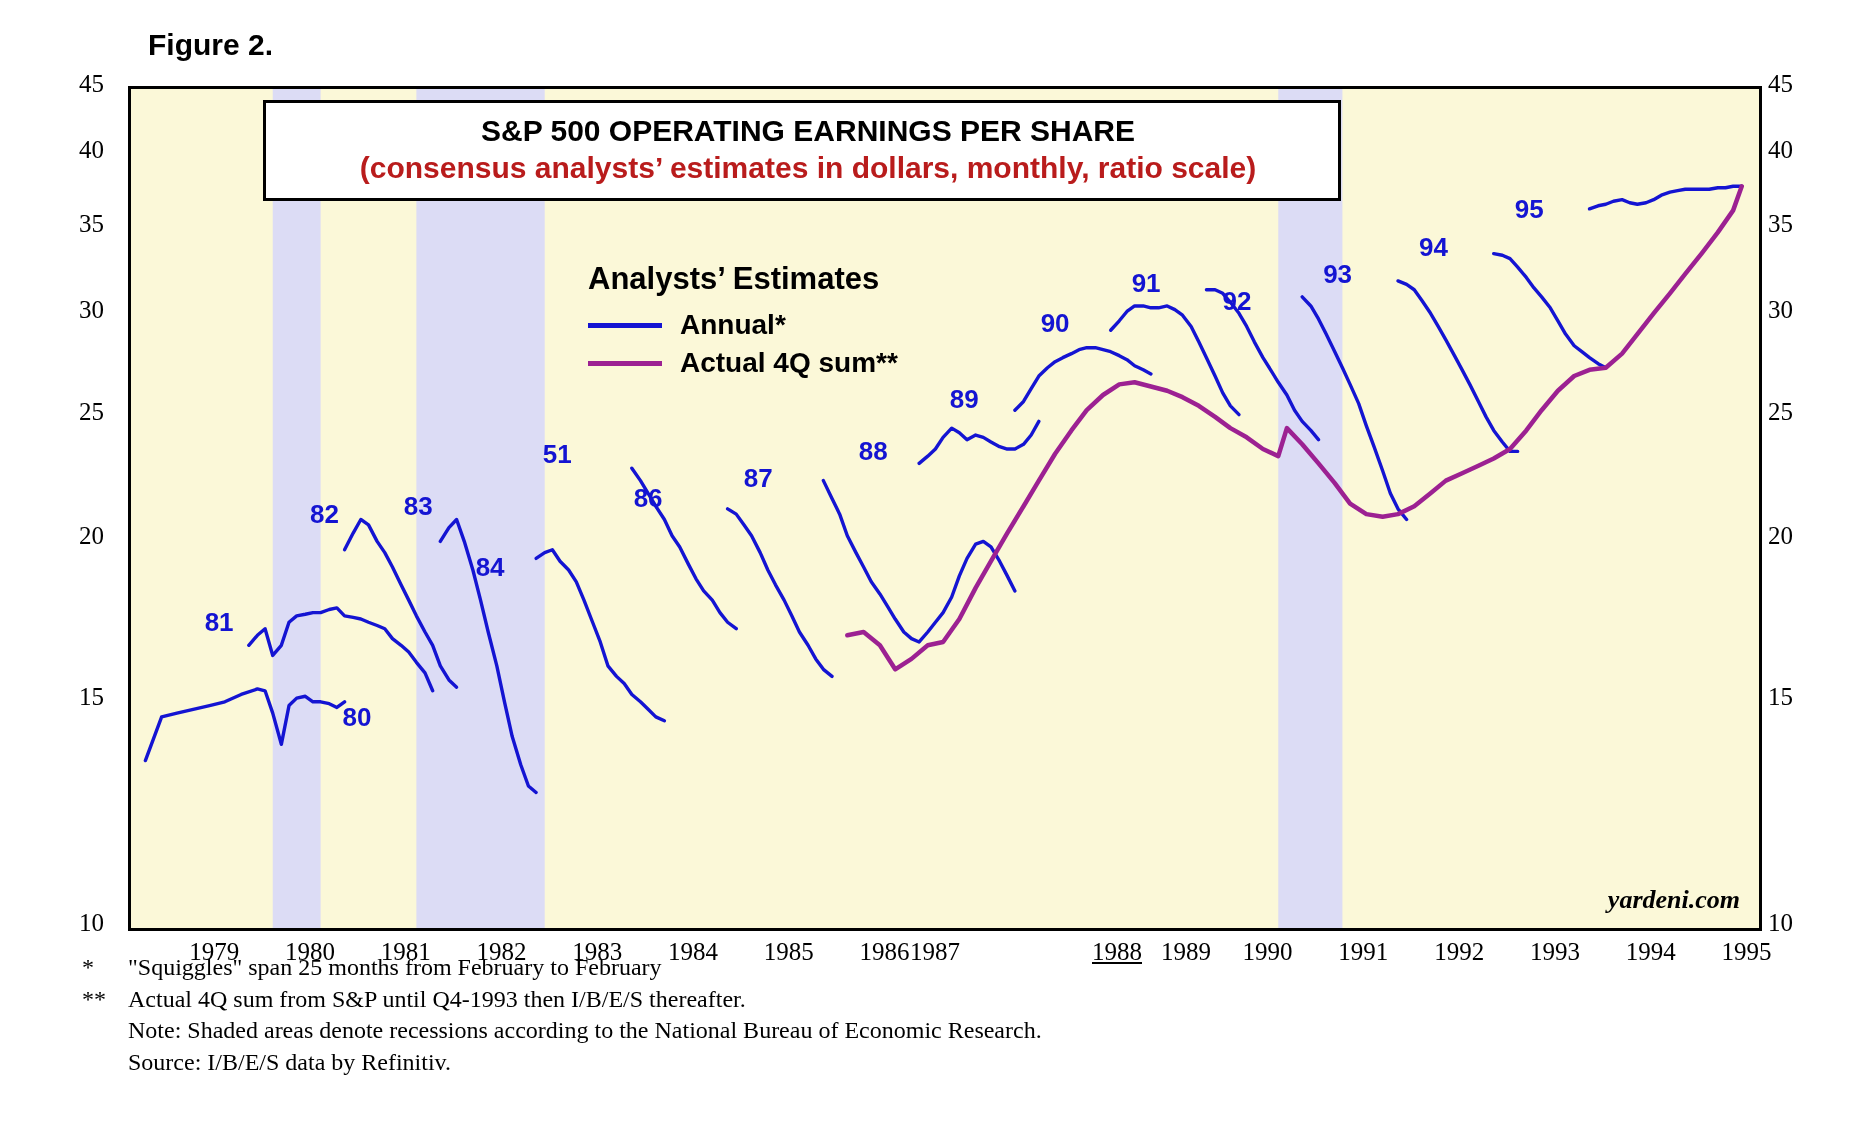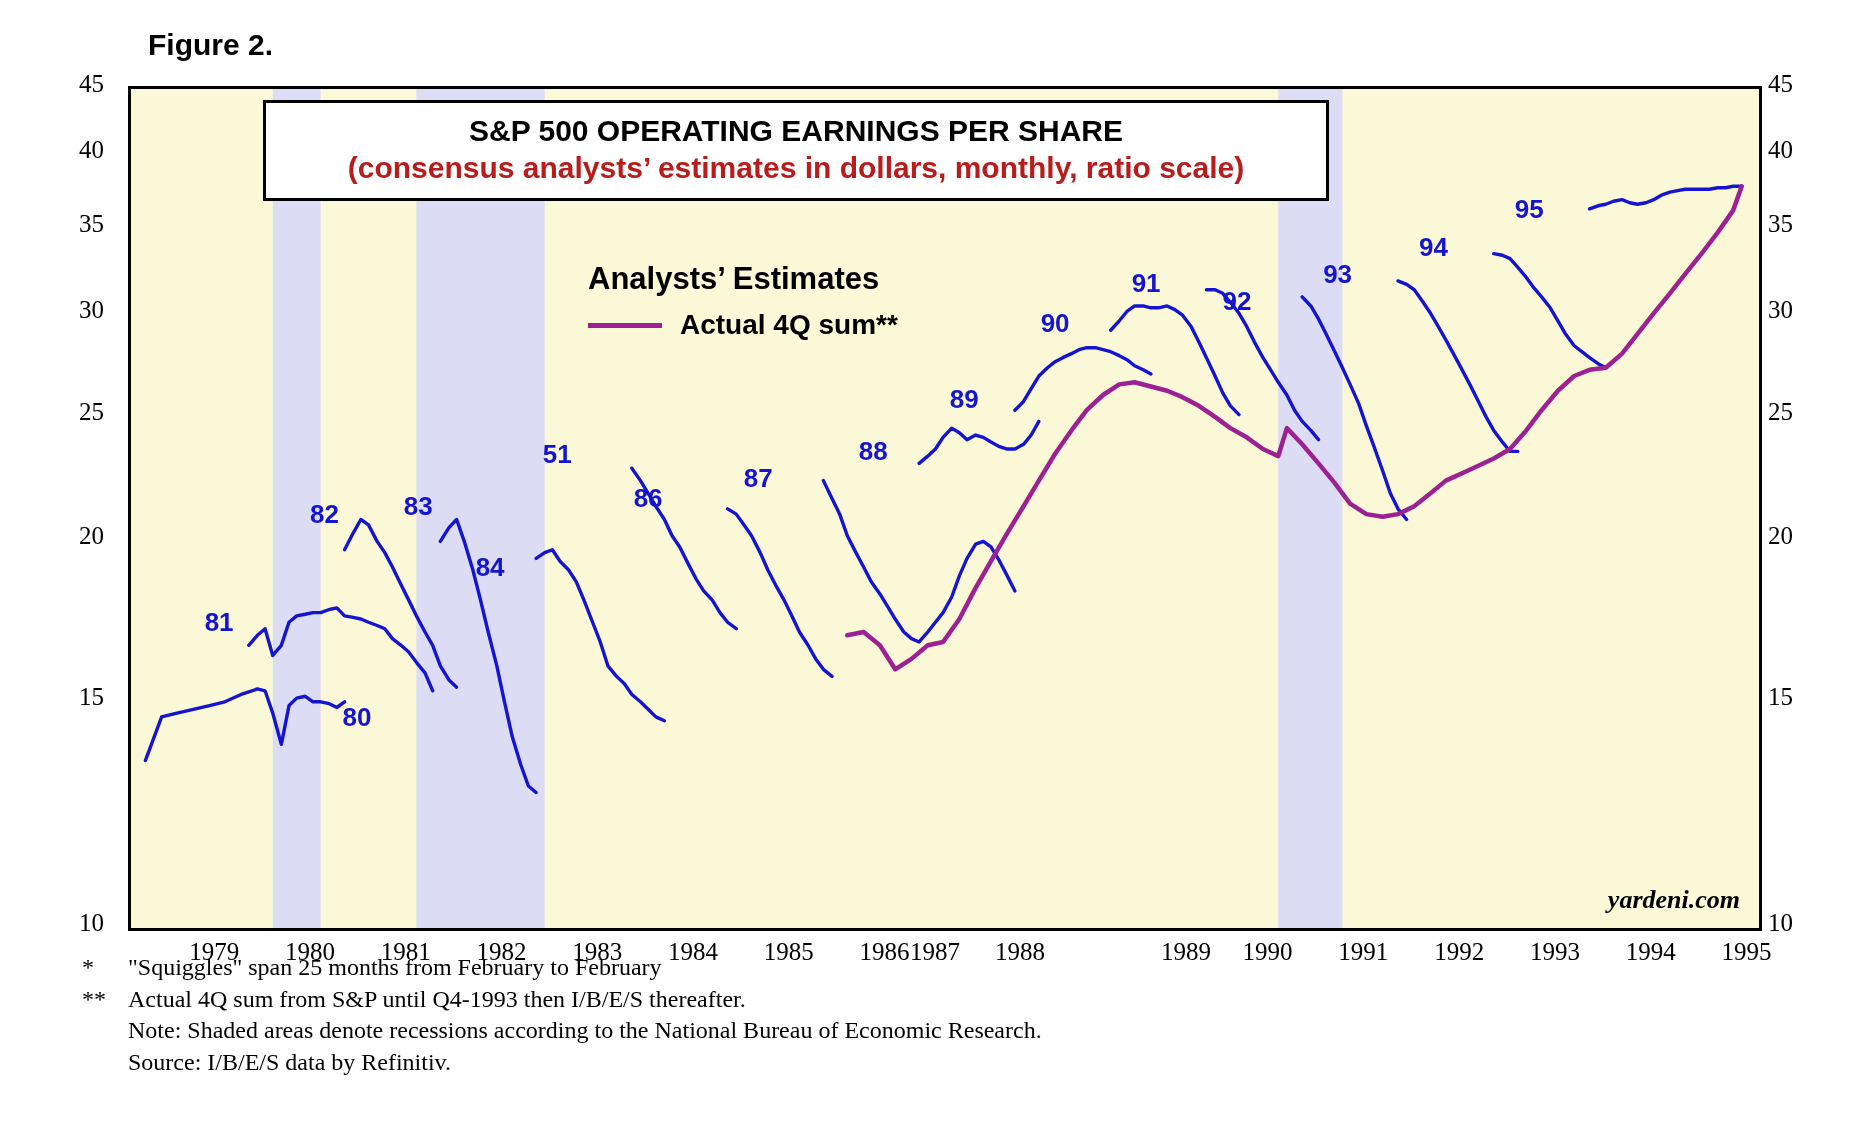--- a/index.html
+++ b/index.html
@@ -7,21 +7,21 @@
   #figure-label{position:absolute;left:148px;top:28px;font-family:"Liberation Sans",sans-serif;font-size:30px;font-weight:bold;color:#000;}
   #chart-area{position:absolute;left:128px;top:86px;width:1634px;height:845px;}
   #plot-frame{position:absolute;left:0;top:0;width:1634px;height:845px;border:3px solid #000;box-sizing:border-box;background:#fbf8d8;}
   svg{display:block;}
   #y-left{position:absolute;left:58px;top:72px;width:62px;height:880px;}
   #y-right{position:absolute;left:1768px;top:72px;width:62px;height:880px;}
   .ytick{position:absolute;font-family:"Liberation Serif",serif;font-size:25px;color:#000;text-align:right;width:46px;}
   .ytickR{position:absolute;font-family:"Liberation Serif",serif;font-size:25px;color:#000;text-align:left;width:46px;}
   #x-axis{position:absolute;left:128px;top:938px;width:1634px;height:40px;}
   .xtick{position:absolute;font-family:"Liberation Serif",serif;font-size:25px;color:#000;transform:translateX(-50%);}
-  #title-box{position:absolute;left:135px;top:14px;width:1060px;padding:10px 0 12px 0;border:3px solid #000;background:#ffffff;text-align:center;}
+  #title-box{position:absolute;left:135px;top:14px;width:1060px;padding:10px 0 12px 12px;border:3px solid #000;background:#ffffff;text-align:center;}
   #title-box .t1{font-family:"Liberation Sans",sans-serif;font-size:30px;font-weight:bold;color:#000;line-height:1.22;}
   #title-box .t2{font-family:"Liberation Sans",sans-serif;font-size:30px;font-weight:bold;color:#b91c1c;line-height:1.22;}
   #legend{position:absolute;left:460px;top:175px;}
   #legend .lg-title{font-family:"Liberation Sans",sans-serif;font-size:31px;font-weight:bold;color:#000;margin-bottom:12px;}
   #legend .lg-row{display:flex;align-items:center;margin-bottom:6px;}
   #legend .lg-swatch{width:74px;height:5px;margin-right:18px;}
   #legend .lg-text{font-family:"Liberation Sans",sans-serif;font-size:28px;font-weight:bold;color:#000;}
   .yr-label{position:absolute;font-family:"Liberation Sans",sans-serif;font-size:26px;font-weight:bold;color:#1414d2;transform:translate(-50%,-50%);}
   #watermark{position:absolute;right:22px;bottom:16px;font-family:"Liberation Serif",serif;font-style:italic;font-weight:bold;font-size:26px;color:#000;}
   #footnotes{position:absolute;left:82px;top:952px;width:1700px;font-family:"Liberation Serif",serif;font-size:24px;color:#000;line-height:1.32;}
@@ -58,21 +58,21 @@
 <div id="x-axis">
     <div class="xtick" style="left: 86.1882px; top: 0px;">1979</div>
     <div class="xtick" style="left: 181.953px; top: 0px;">1980</div>
     <div class="xtick" style="left: 277.718px; top: 0px;">1981</div>
     <div class="xtick" style="left: 373.482px; top: 0px;">1982</div>
     <div class="xtick" style="left: 469.247px; top: 0px;">1983</div>
     <div class="xtick" style="left: 565.012px; top: 0px;">1984</div>
     <div class="xtick" style="left: 660.776px; top: 0px;">1985</div>
     <div class="xtick" style="left: 756.541px; top: 0px;">1986</div>
     <div class="xtick" style="left: 807px; top: 0px;">1987</div>
-    <div class="xtick" style="left: 892px; top: 0px;">1988</div>
+    <div class="xtick" style="left: 989px; top: 0px; text-decoration: underline;">1988</div>
     <div class="xtick" style="left: 1058px; top: 0px;">1989</div>
     <div class="xtick" style="left: 1139.6px; top: 0px;">1990</div>
     <div class="xtick" style="left: 1235.36px; top: 0px;">1991</div>
     <div class="xtick" style="left: 1331.13px; top: 0px;">1992</div>
     <div class="xtick" style="left: 1426.89px; top: 0px;">1993</div>
     <div class="xtick" style="left: 1522.66px; top: 0px;">1994</div>
     <div class="xtick" style="left: 1618.42px; top: 0px;">1995</div>
   </div>
 
 <div id="chart-area">
@@ -102,20 +102,24 @@
   </div>
 
   <div id="title-box">
     <div class="t1">S&amp;P 500 OPERATING EARNINGS PER SHARE</div>
     <div class="t2">(consensus analysts’ estimates in dollars, monthly, ratio scale)</div>
   </div>
 
   <div id="legend">
     <div class="lg-title">Analysts’ Estimates</div>
     <div class="lg-row">
+      <span class="lg-swatch" style="background:#1414d2;"></span>
+      <span class="lg-text">Annual*</span>
+    </div>
+    <div class="lg-row">
       <span class="lg-swatch" style="background:#9c2192;"></span>
       <span class="lg-text">Actual 4Q sum**</span>
     </div>
   </div>
 
   <div id="watermark">yardeni.com</div>
 <div class="yr-label" style="left: 229.005px; top: 630.902px;">80</div>
     <div class="yr-label" style="left: 91.1035px; top: 536.249px;">81</div>
     <div class="yr-label" style="left: 196.445px; top: 428.135px;">82</div>
     <div class="yr-label" style="left: 290.294px; top: 420.222px;">83</div>

